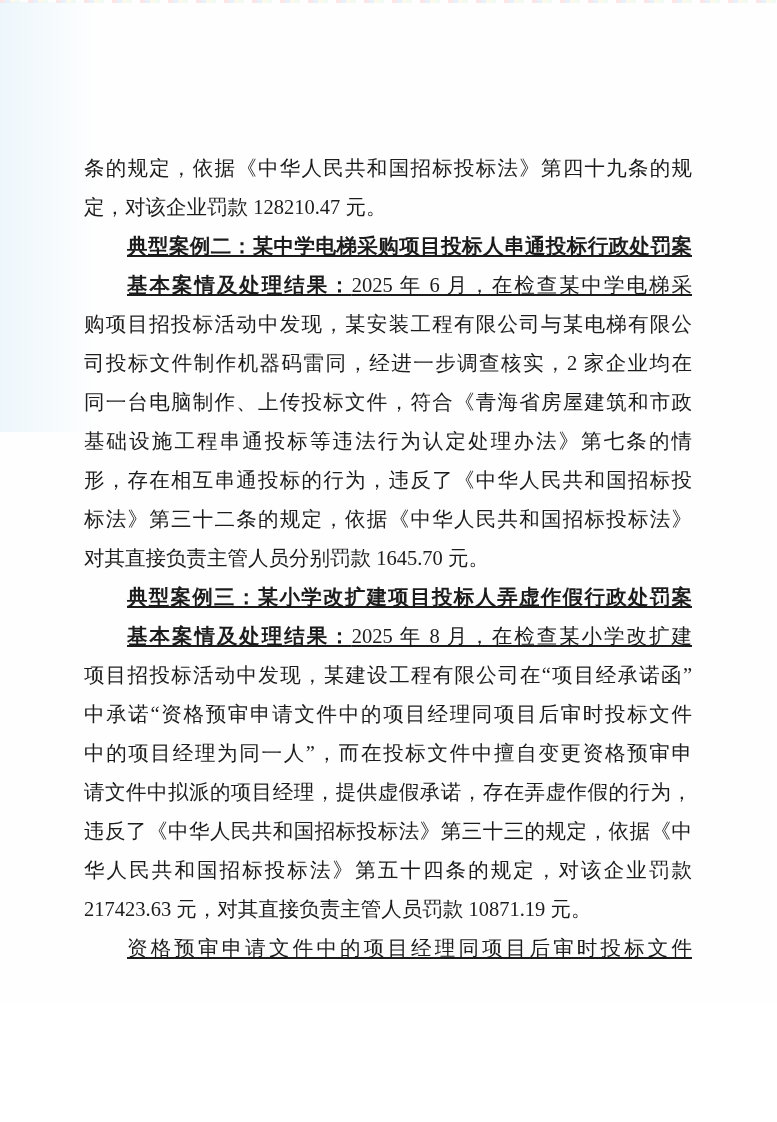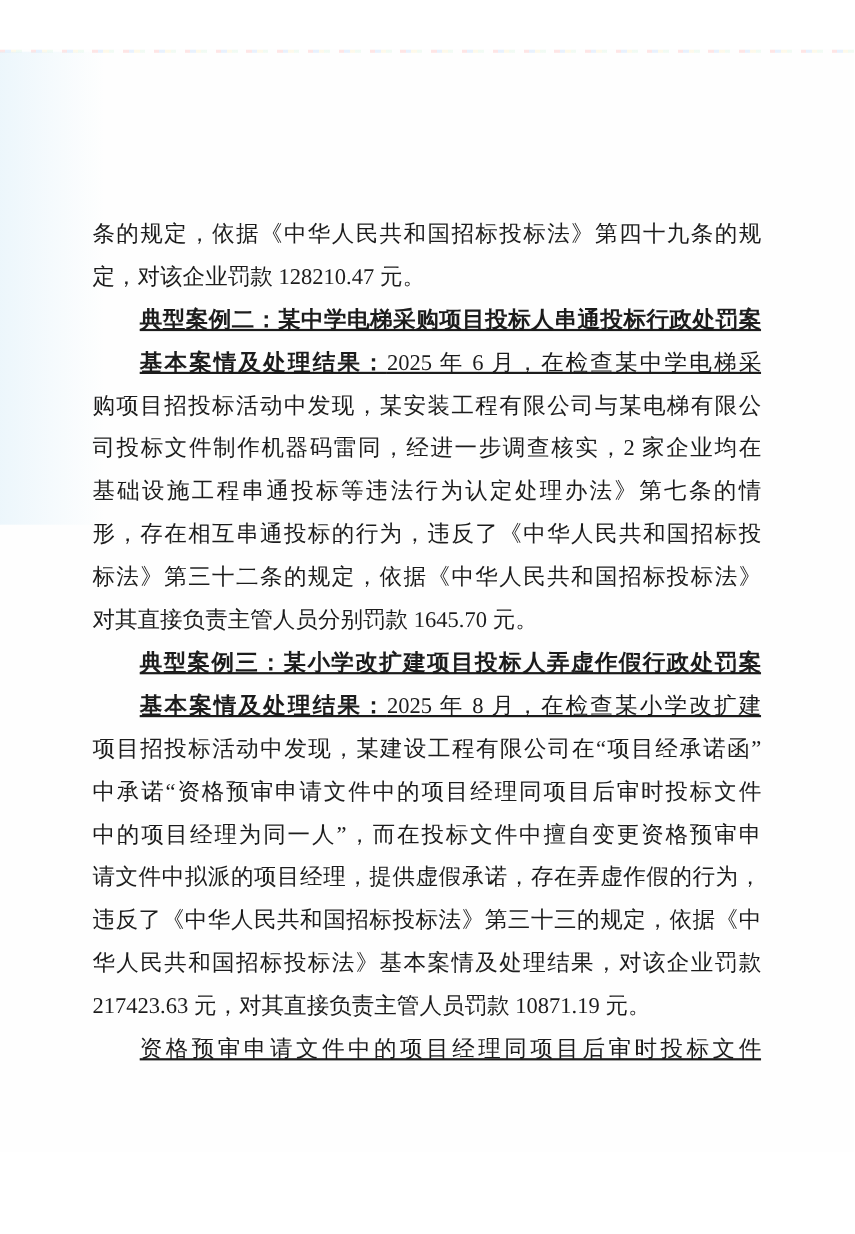--- a/index.html
+++ b/index.html
@@ -4,21 +4,20 @@
 <style>
   html, body { margin: 0; padding: 0; background: #ffffff; }
   .page {
     position: relative;
     width: 777px;
     height: 1002px;
     background: #fefefe;
     overflow: hidden;
     font-family: "Liberation Serif", "DejaVu Serif", serif;
     color: #1c1c1c;
-    margin-top: 45px;
   }
   
   .scan-noise-top {
     position: absolute; top: 0; left: 0; width: 777px; height: 3px;
     background: repeating-linear-gradient(90deg,
       rgba(255,130,130,0.20) 0 5px,
       rgba(130,185,255,0.18) 5px 10px,
       rgba(255,225,140,0.18) 10px 15px,
       rgba(160,230,180,0.14) 15px 20px,
       rgba(255,255,255,0) 20px 28px);
@@ -67,32 +66,33 @@
 
   <main class="body">
     <div class="ln">条的规定，依据《中华人民共和国招标投标法》第四十九条的规</div>
     <div class="ln end">定，对该企业罚款 128210.47 元。</div>
     <div class="ln indent bold">典型案例二：某中学电梯采购项目投标人串通投标行政处罚案</div>
     <div class="ln indent">
       <span class="b">基本案情及处理结果：</span><span>2025 年 6 月，在检查某中学电梯采</span>
     </div>
     <div class="ln">购项目招投标活动中发现，某安装工程有限公司与某电梯有限公</div>
     <div class="ln">司投标文件制作机器码雷同，经进一步调查核实，2 家企业均在</div>
+    <div class="ln">同一台电脑制作、上传投标文件，符合《青海省房屋建筑和市政</div>
     <div class="ln">基础设施工程串通投标等违法行为认定处理办法》第七条的情</div>
     <div class="ln">形，存在相互串通投标的行为，违反了《中华人民共和国招标投</div>
     <div class="ln">标法》第三十二条的规定，依据《中华人民共和国招标投标法》</div>
     <div class="ln end">对其直接负责主管人员分别罚款 1645.70 元。</div>
     <div class="ln indent bold">典型案例三：某小学改扩建项目投标人弄虚作假行政处罚案</div>
     <div class="ln indent">
       <span class="b">基本案情及处理结果：</span><span>2025 年 8 月，在检查某小学改扩建</span>
     </div>
     <div class="ln">项目招投标活动中发现，某建设工程有限公司在“项目经承诺函”</div>
     <div class="ln">中承诺“资格预审申请文件中的项目经理同项目后审时投标文件</div>
     <div class="ln">中的项目经理为同一人”，而在投标文件中擅自变更资格预审申</div>
     <div class="ln">请文件中拟派的项目经理，提供虚假承诺，存在弄虚作假的行为，</div>
     <div class="ln">违反了《中华人民共和国招标投标法》第三十三的规定，依据《中</div>
-    <div class="ln">华人民共和国招标投标法》基本案情及处理结果，对该企业罚款</div>
+    <div class="ln">华人民共和国招标投标法》第五十四条的规定，对该企业罚款</div>
     <div class="ln end">217423.63 元，对其直接负责主管人员罚款 10871.19 元。</div>
     <div class="ln indent">资格预审申请文件中的项目经理同项目后审时投标文件</div>
   </main>
 
   <div class="footer">– 2 –</div>
 </div>
 
 </body></html>

